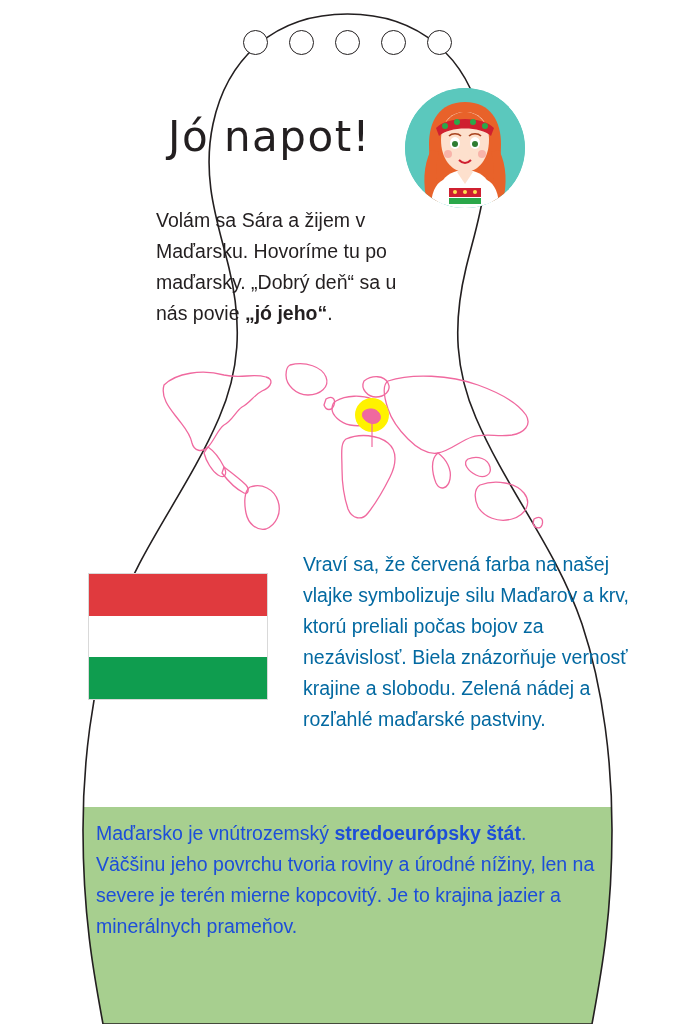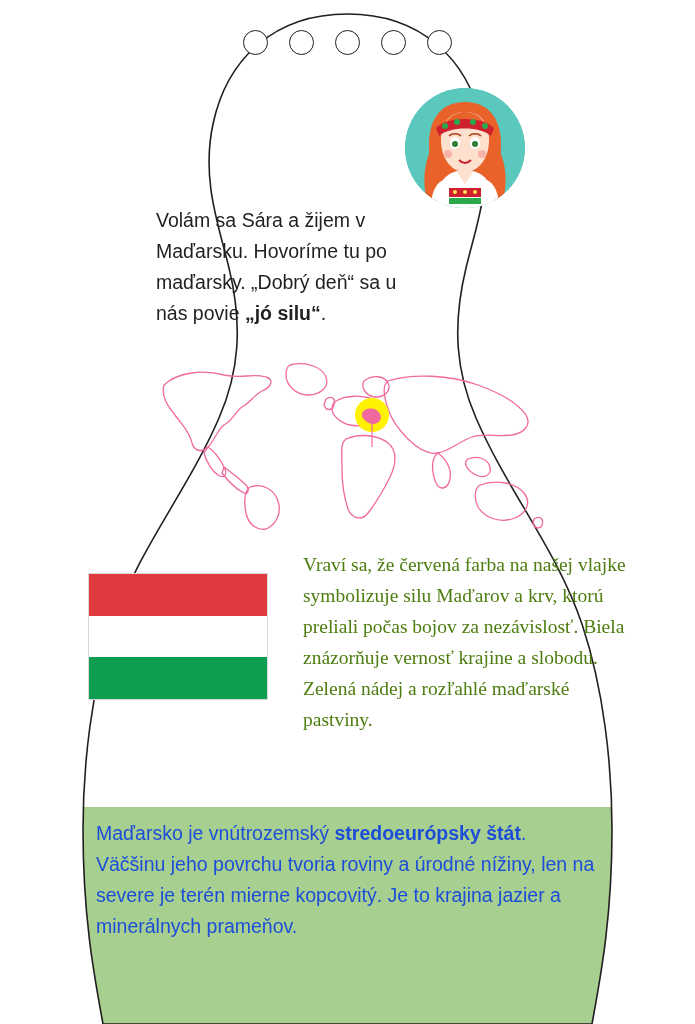--- a/index.html
+++ b/index.html
@@ -116,22 +116,21 @@
   .flag-stripe { flex: 1 1 33.33%; }
 
   
   .flagtext {
     position: absolute;
     left: 303px;
     top: 549px;
     width: 330px;
     font-size: 19.5px;
     line-height: 31px;
-    color: #4d7c0f;
-    font-family: Liberation Serif, serif;
+    color: #0369a1;
   }
   .footertext {
     position: absolute;
     left: 96px;
     top: 818px;
     width: 500px;
     font-size: 19.5px;
     line-height: 31px;
     color: #1d4ed8;
     z-index: 6;
@@ -184,22 +183,23 @@
 <div class="holes">
   <div class="hole"></div>
   <div class="hole"></div>
   <div class="hole"></div>
   <div class="hole"></div>
   <div class="hole"></div>
 </div>
 
 <div id="content">
 
-
-  <div class="intro">Volám sa Sára a žijem v Maďarsku. Hovoríme tu po maďarsky. „Dobrý deň“ sa u nás povie <b>„jó silu“</b>.</div>
+  <div class="greeting">Jó napot!</div>
+
+  <div class="intro">Volám sa Sára a žijem v Maďarsku. Hovoríme tu po maďarsky. „Dobrý deň“ sa u nás povie <b>„jó jeho“</b>.</div>
 
   <div class="avatar">
     <svg width="120" height="120" viewBox="0 0 120 120">
       <circle cx="60" cy="60" r="60" fill="#5bc8bd"></circle>
 
       <path d="M60 14 C 34 14 24 34 24 56 C 24 80 28 96 32 112 L 88 112 C 92 96 96 80 96 56 C 96 34 86 14 60 14 Z" fill="#e8622a"></path>
 
       <path d="M26 62 C 18 78 18 96 22 114 L 34 114 C 30 96 30 78 34 64 Z" fill="#e8622a"></path>
       <path d="M94 62 C 102 78 102 96 98 114 L 86 114 C 90 96 90 78 86 64 Z" fill="#e8622a"></path>
 

